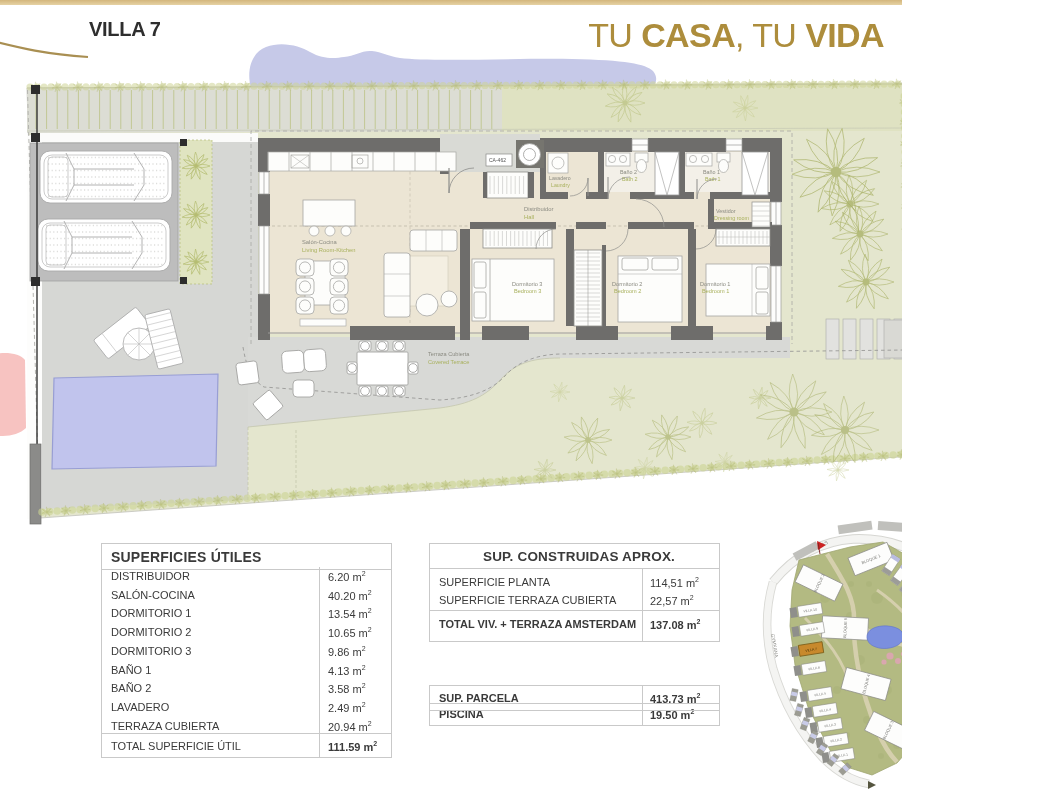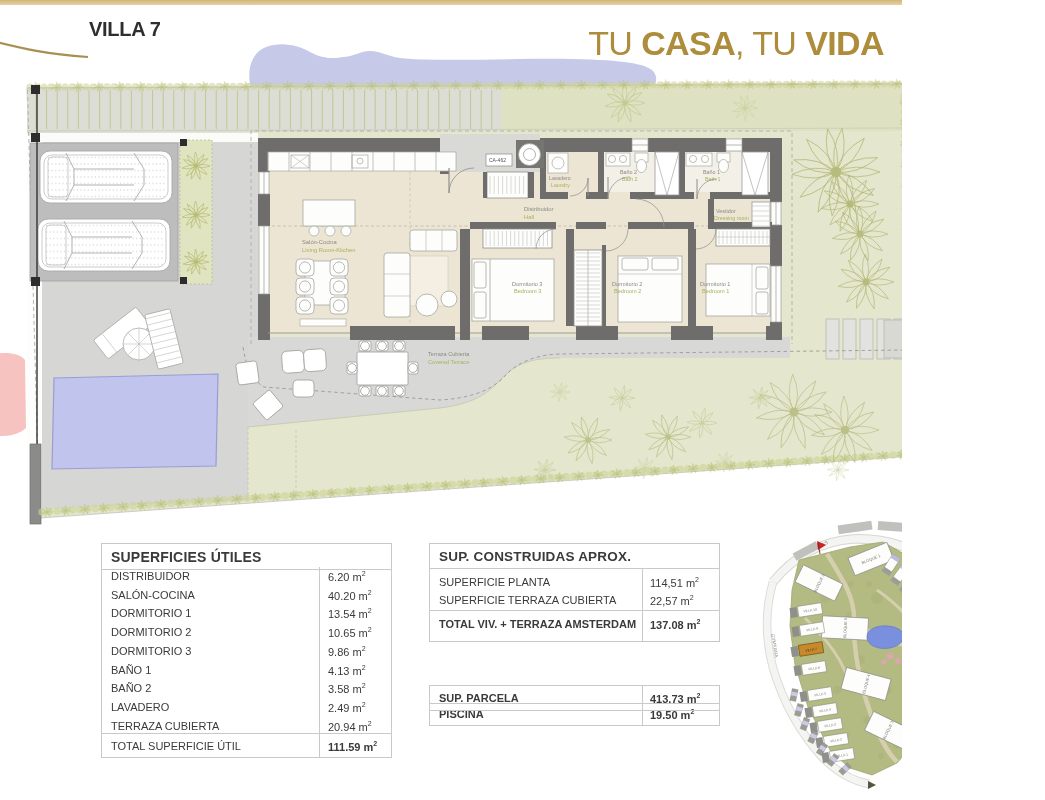--- a/index.html
+++ b/index.html
@@ -6,39 +6,39 @@
   html,body { margin:0; padding:0; background:#ffffff; }
   #page { position:relative; width:902px; height:800px; overflow:hidden;
           font-family:"Liberation Sans", sans-serif; background:#ffffff; }
   .abs { position:absolute; }
   #tbl1 { position:absolute; left:101px; top:543px; width:291px; height:215px;
           border:1px solid #c9c9c9; box-sizing:border-box; color:#3a3a3a; }
   #tbl1 .hdr { font-size:14px; font-weight:bold; padding:5px 0 4px 9px; letter-spacing:0.2px;
                border-bottom:1px solid #c9c9c9; }
   .rowline { position:absolute; font-size:11px; white-space:nowrap; }
   #tbl2 { position:absolute; left:429px; top:543px; width:291px; height:99px;
-          border:1px solid #c9c9c9; box-sizing:border-box; color:#3a3a3a; }
+          border:1px solid #c9c9c9; box-sizing:border-box; color:#3a3a3a;text-align:center; }
   #tbl2 .hdr { font-size:13.5px; font-weight:bold; padding:5px 0 4px 9px; letter-spacing:0.2px;
                border-bottom:1px solid #c9c9c9; }
   .vline { position:absolute; width:1px; background:#c9c9c9; }
   .sup { font-size:7px; vertical-align:super; }
   #piscina, #parcela { position:absolute; left:429px; width:291px; height:23px;
           border:1px solid #c9c9c9; box-sizing:border-box; color:#3a3a3a; font-weight:bold; font-size:11px; }
 </style>
 </head>
 <body>
 <div id="page">
 
   <div class="abs" style="left:0;top:0;width:1045px;height:5px;background:linear-gradient(#d3b67c,#e6d2a4);"></div>
 
   <div class="abs" style="left:1036px;top:0;width:5px;height:800px;background:#ab9047;"></div>
 
   <div class="abs" style="left:89px;top:18px;font-size:20px;font-weight:bold;color:#2e2e2e;letter-spacing:-0.3px;">VILLA 7</div>
 
-  <div class="abs" style="right:18px;top:24px;font-size:34px;color:#ad8d3c;white-space:nowrap;letter-spacing:-0.6px;">TU <b>CASA</b>, TU <b>VIDA</b></div>
+  <div class="abs" style="right:18px;top:16px;font-size:34px;color:#ad8d3c;white-space:nowrap;letter-spacing:-0.6px;">TU <b>CASA</b>, TU <b>VIDA</b></div>
 
   <svg class="abs" style="left:0;top:0" width="1045" height="800" viewBox="0 0 1045 800">
 
 <path d="M-4,42 C20,48 45,54 88,57" fill="none" stroke="#a98f52" stroke-width="2.2"></path>
 
 <path d="M251,88 C246,70 252,52 266,47 C282,41 300,46 310,52 C324,60 336,58 344,57 C355,56 362,50 372,51 C382,52 388,56 400,58 C430,62 520,58 572,59 C625,60 646,64 653,71 C658,77 657,84 651,88 Z" fill="#c6c9e8"></path>
 
 <path d="M-10,355 C4,351 20,353 25,360 L26,428 C18,436 2,438 -10,434 Z" fill="#f7c3c1"></path>
 
 <path d="M917,400 C927,394 945,396 955,404 C964,412 966,430 961,442 C956,452 944,458 932,456 C922,454 916,446 917,436 Z" fill="#f8c5c2"></path>

